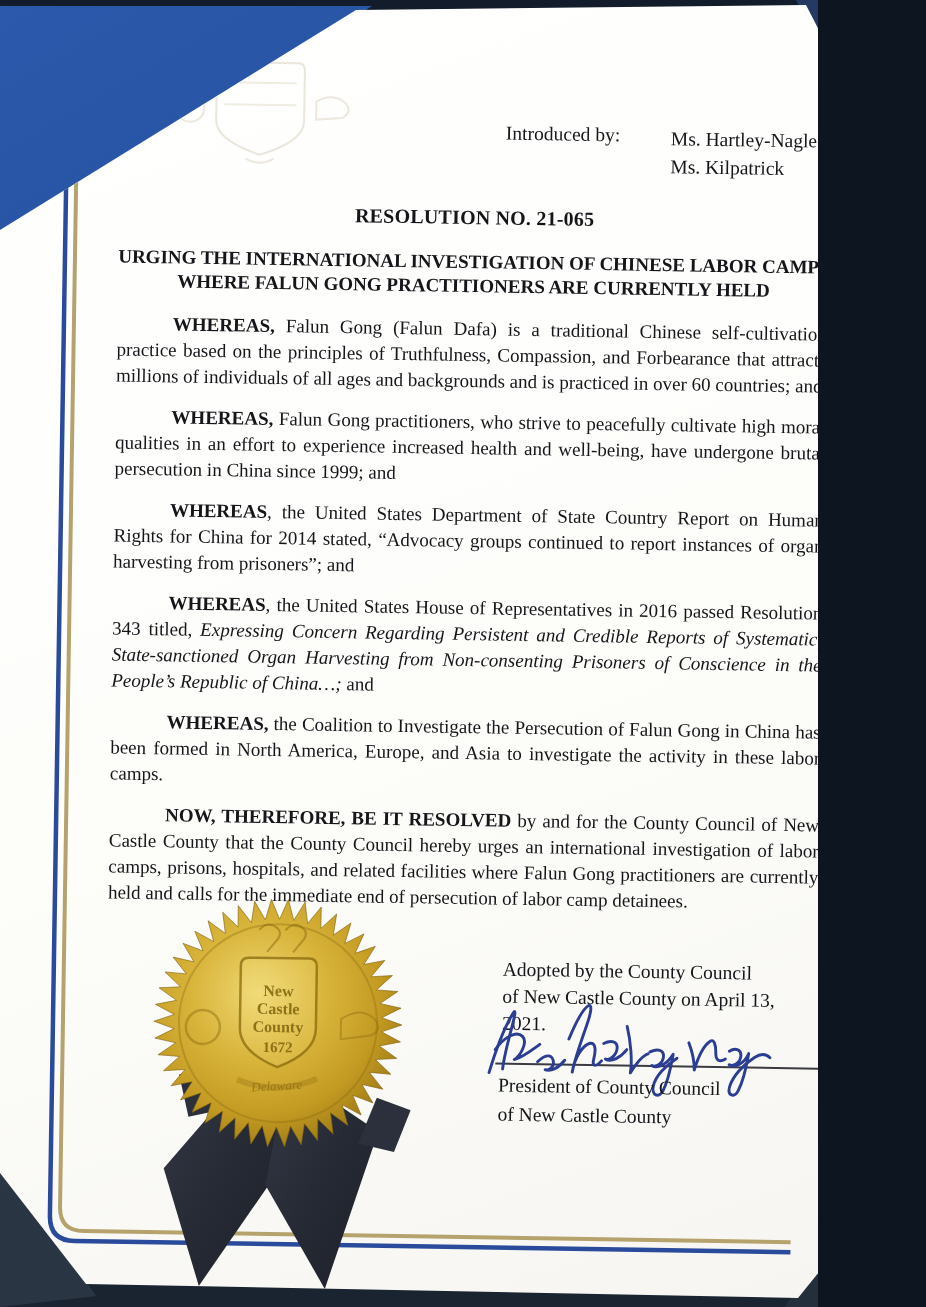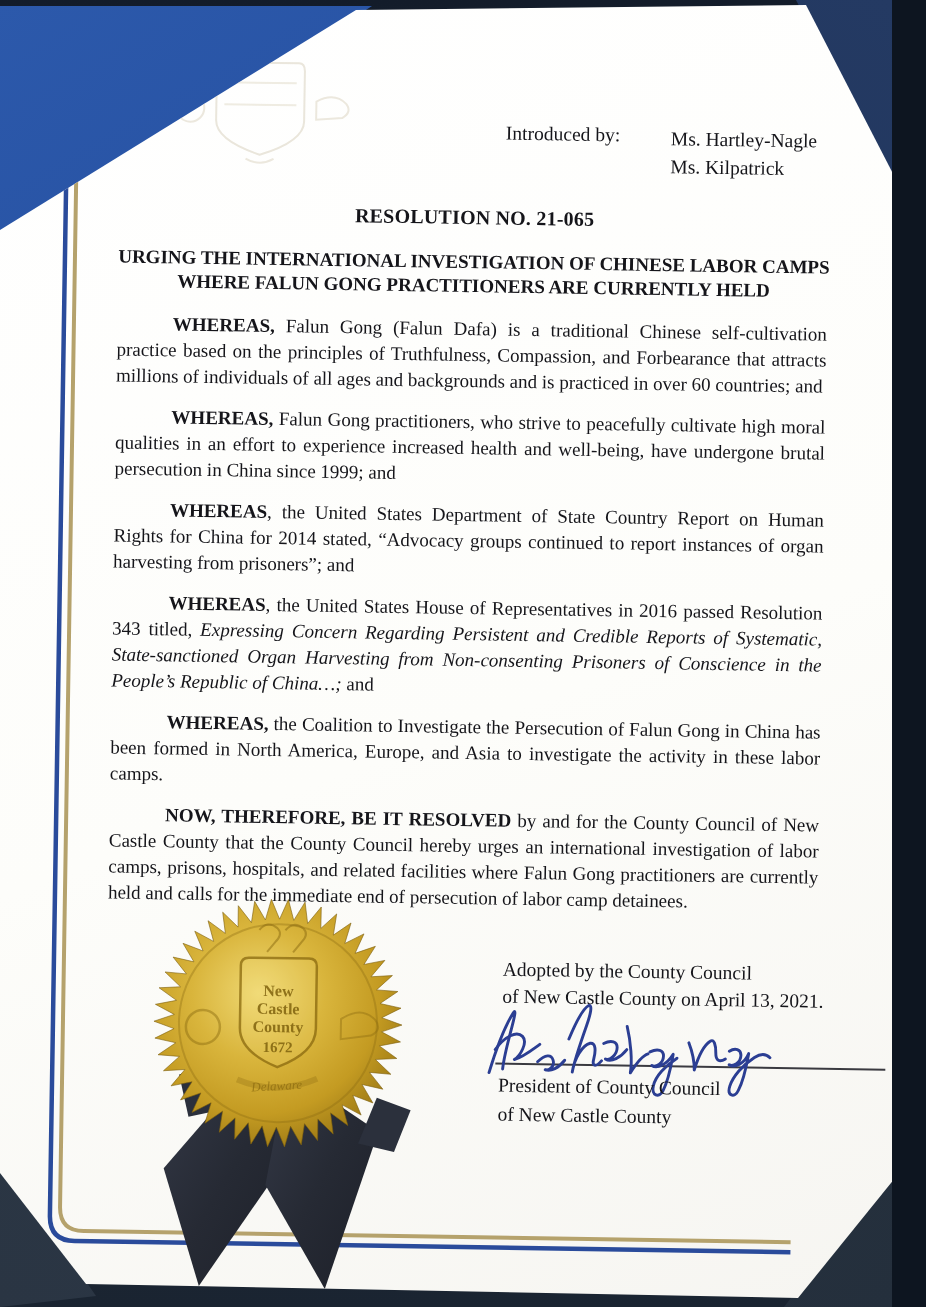--- a/index.html
+++ b/index.html
@@ -1,16 +1,16 @@
 <!DOCTYPE html>
 <html><head>
 <meta charset="utf-8">
 <style>
   html,body{margin:0;padding:0;background:#0d1520;}
-  .stage{position:relative;width:892px;height:1307px;overflow:hidden;
+  .stage{position:relative;width:818px;height:1307px;overflow:hidden;
          background:linear-gradient(180deg,#131c2a 0%,#1d2836 20%,#222f3e 60%,#1a2431 100%);
          font-family:"Liberation Serif","DejaVu Serif",serif;}
   
   .corner{position:absolute;inset:0;}
   .corner.tl{background:linear-gradient(150deg,#2c59ab 0%,#234c9c 45%,#153567 100%);
              clip-path:polygon(0 6px,372px 6px,0 248px);}
   .corner.tr{background:linear-gradient(210deg,#243a63 0%,#1d3055 60%,#15243f 100%);
              clip-path:polygon(796px 0,926px 0,926px 250px);}
   .corner.br{background:linear-gradient(315deg,#242f3c 0%,#2e3b49 100%);
              clip-path:polygon(910px 1144px,926px 1120px,926px 1307px,784px 1307px);}

